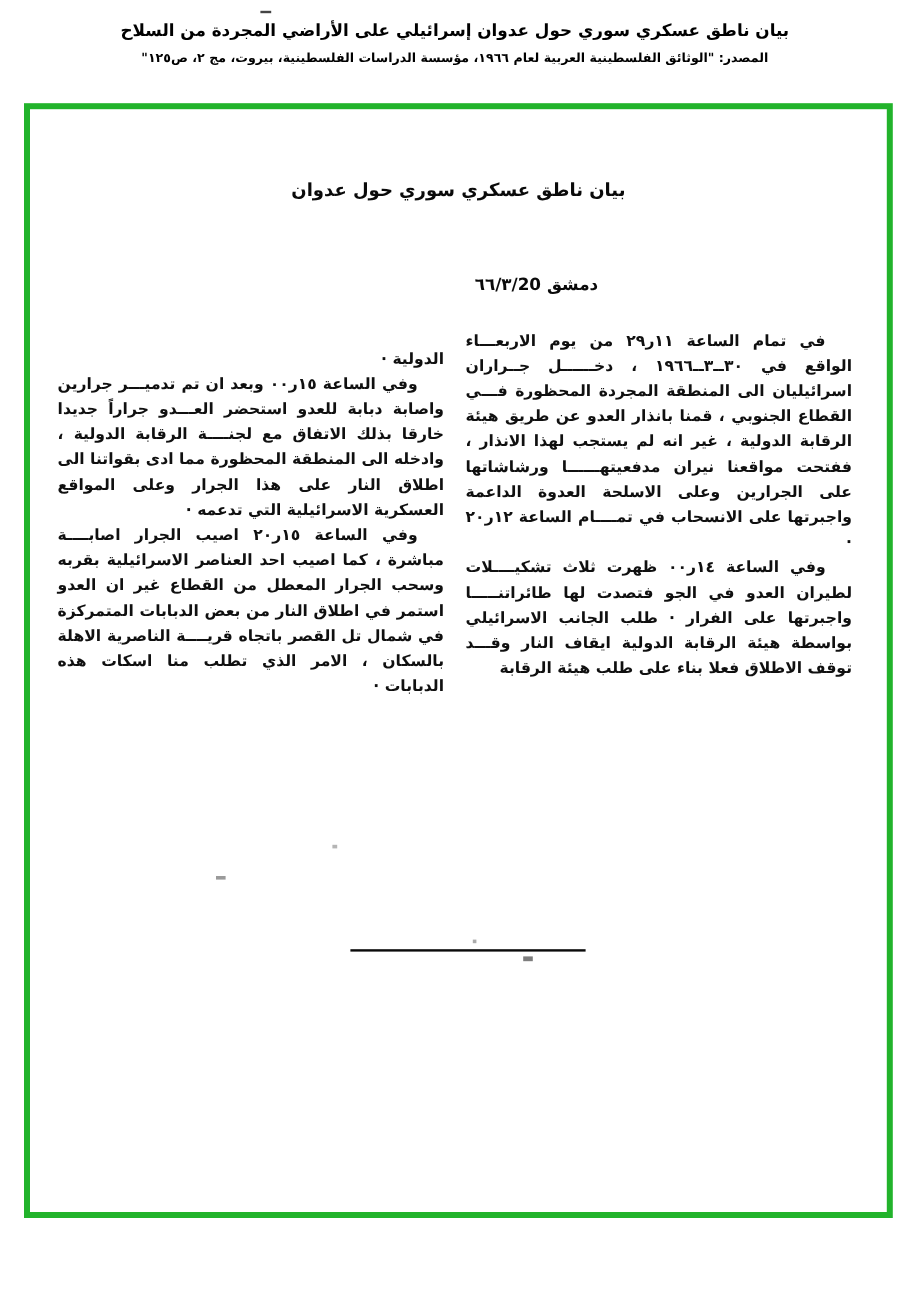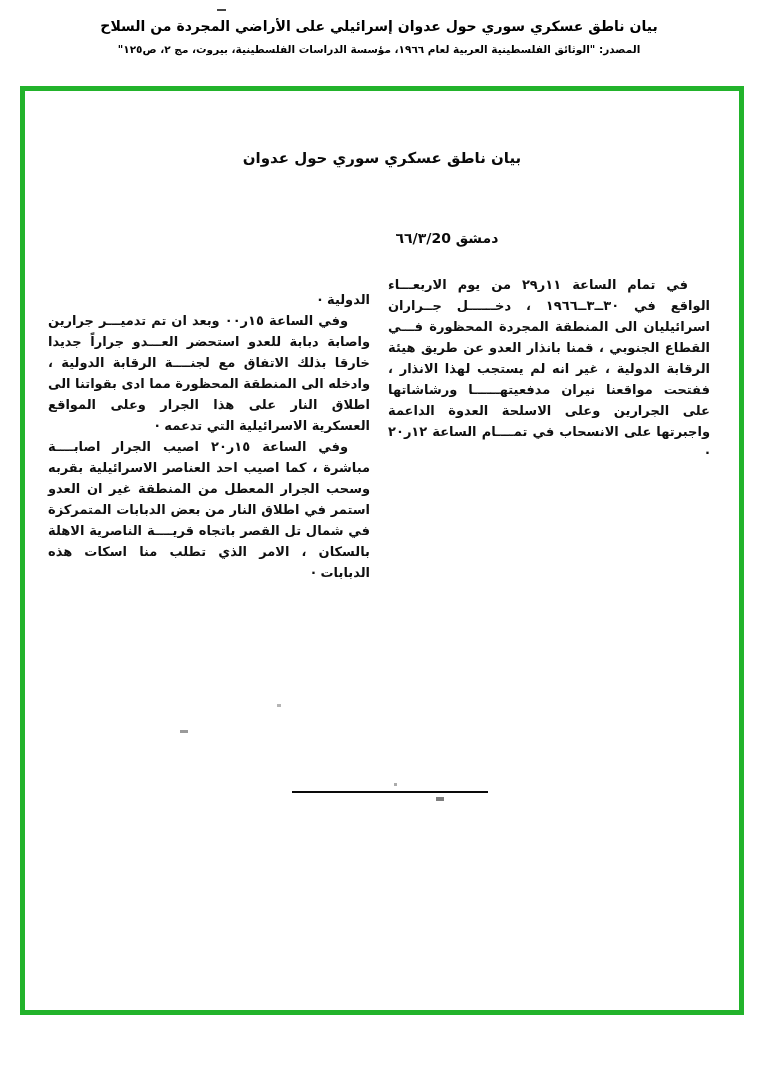--- a/index.html
+++ b/index.html
@@ -77,26 +77,27 @@
     <div class="doc-title">
       <div>بيان ناطق عسكري سوري حول عدوان</div>
     </div>
 
     <div class="doc-date">
       <div>دمشق ٦٦/٣/20</div>
     </div>
 
     <div class="col col-right">
       <p class="indent">في تمام الساعة ١١ر٢٩ من يوم الاربعـــاء الواقع في ٣٠ــ٣ــ١٩٦٦ ، دخــــــل جــراران اسرائيليان الى المنطقة المجردة المحظورة فـــي القطاع الجنوبي ، قمنا بانذار العدو عن طريق هيئة الرقابة الدولية ، غير انه لم يستجب لهذا الانذار ، ففتحت مواقعنا نيران مدفعيتهــــــا ورشاشاتها على الجرارين وعلى الاسلحة العدوة الداعمة واجبرتها على الانسحاب في تمــــام الساعة ١٢ر٢٠ ·</p>
+      <p class="indent">وفي الساعة ١٤ر٠٠ ظهرت ثلاث تشكيــــلات لطيران العدو في الجو فتصدت لها طائراتنـــــا واجبرتها على الفرار · طلب الجانب الاسرائيلي بواسطة هيئة الرقابة الدولية ايقاف النار وقـــد توقف الاطلاق فعلا بناء على طلب هيئة الرقابة</p>
     </div>
 
     <div class="col col-left">
       <p>الدولية ·</p>
       <p class="indent">وفي الساعة ١٥ر٠٠ وبعد ان تم تدميـــر جرارين واصابة دبابة للعدو استحضر العـــدو جراراً جديدا خارقا بذلك الاتفاق مع لجنــــة الرقابة الدولية ، وادخله الى المنطقة المحظورة مما ادى بقواتنا الى اطلاق النار على هذا الجرار وعلى المواقع العسكرية الاسرائيلية التي تدعمه ·</p>
-      <p class="indent">وفي الساعة ١٥ر٢٠ اصيب الجرار اصابــــة مباشرة ، كما اصيب احد العناصر الاسرائيلية بقربه وسحب الجرار المعطل من المنطقة غير ان العدو استمر في اطلاق النار من بعض الدبابات المتمركزة في شمال تل القصر باتجاه قريــــة الناصرية الاهلة بالسكان ، الامر الذي تطلب منا اسكات هذه الدبابات ·</p>
+      <p class="indent">وفي الساعة ١٥ر٢٠ اصيب الجرار اصابــــة مباشرة ، كما اصيب احد العناصر الاسرائيلية بقربه وسحب الجرار المعطل من القطاع غير ان العدو استمر في اطلاق النار من بعض الدبابات المتمركزة في شمال تل القصر باتجاه قريــــة الناصرية الاهلة بالسكان ، الامر الذي تطلب منا اسكات هذه الدبابات ·</p>
     </div>
 
     <div class="separator"></div>
 
     <div class="speck s1"></div>
     <div class="speck s2"></div>
     <div class="speck s3"></div>
     <div class="speck s4"></div>
 
   </div>

